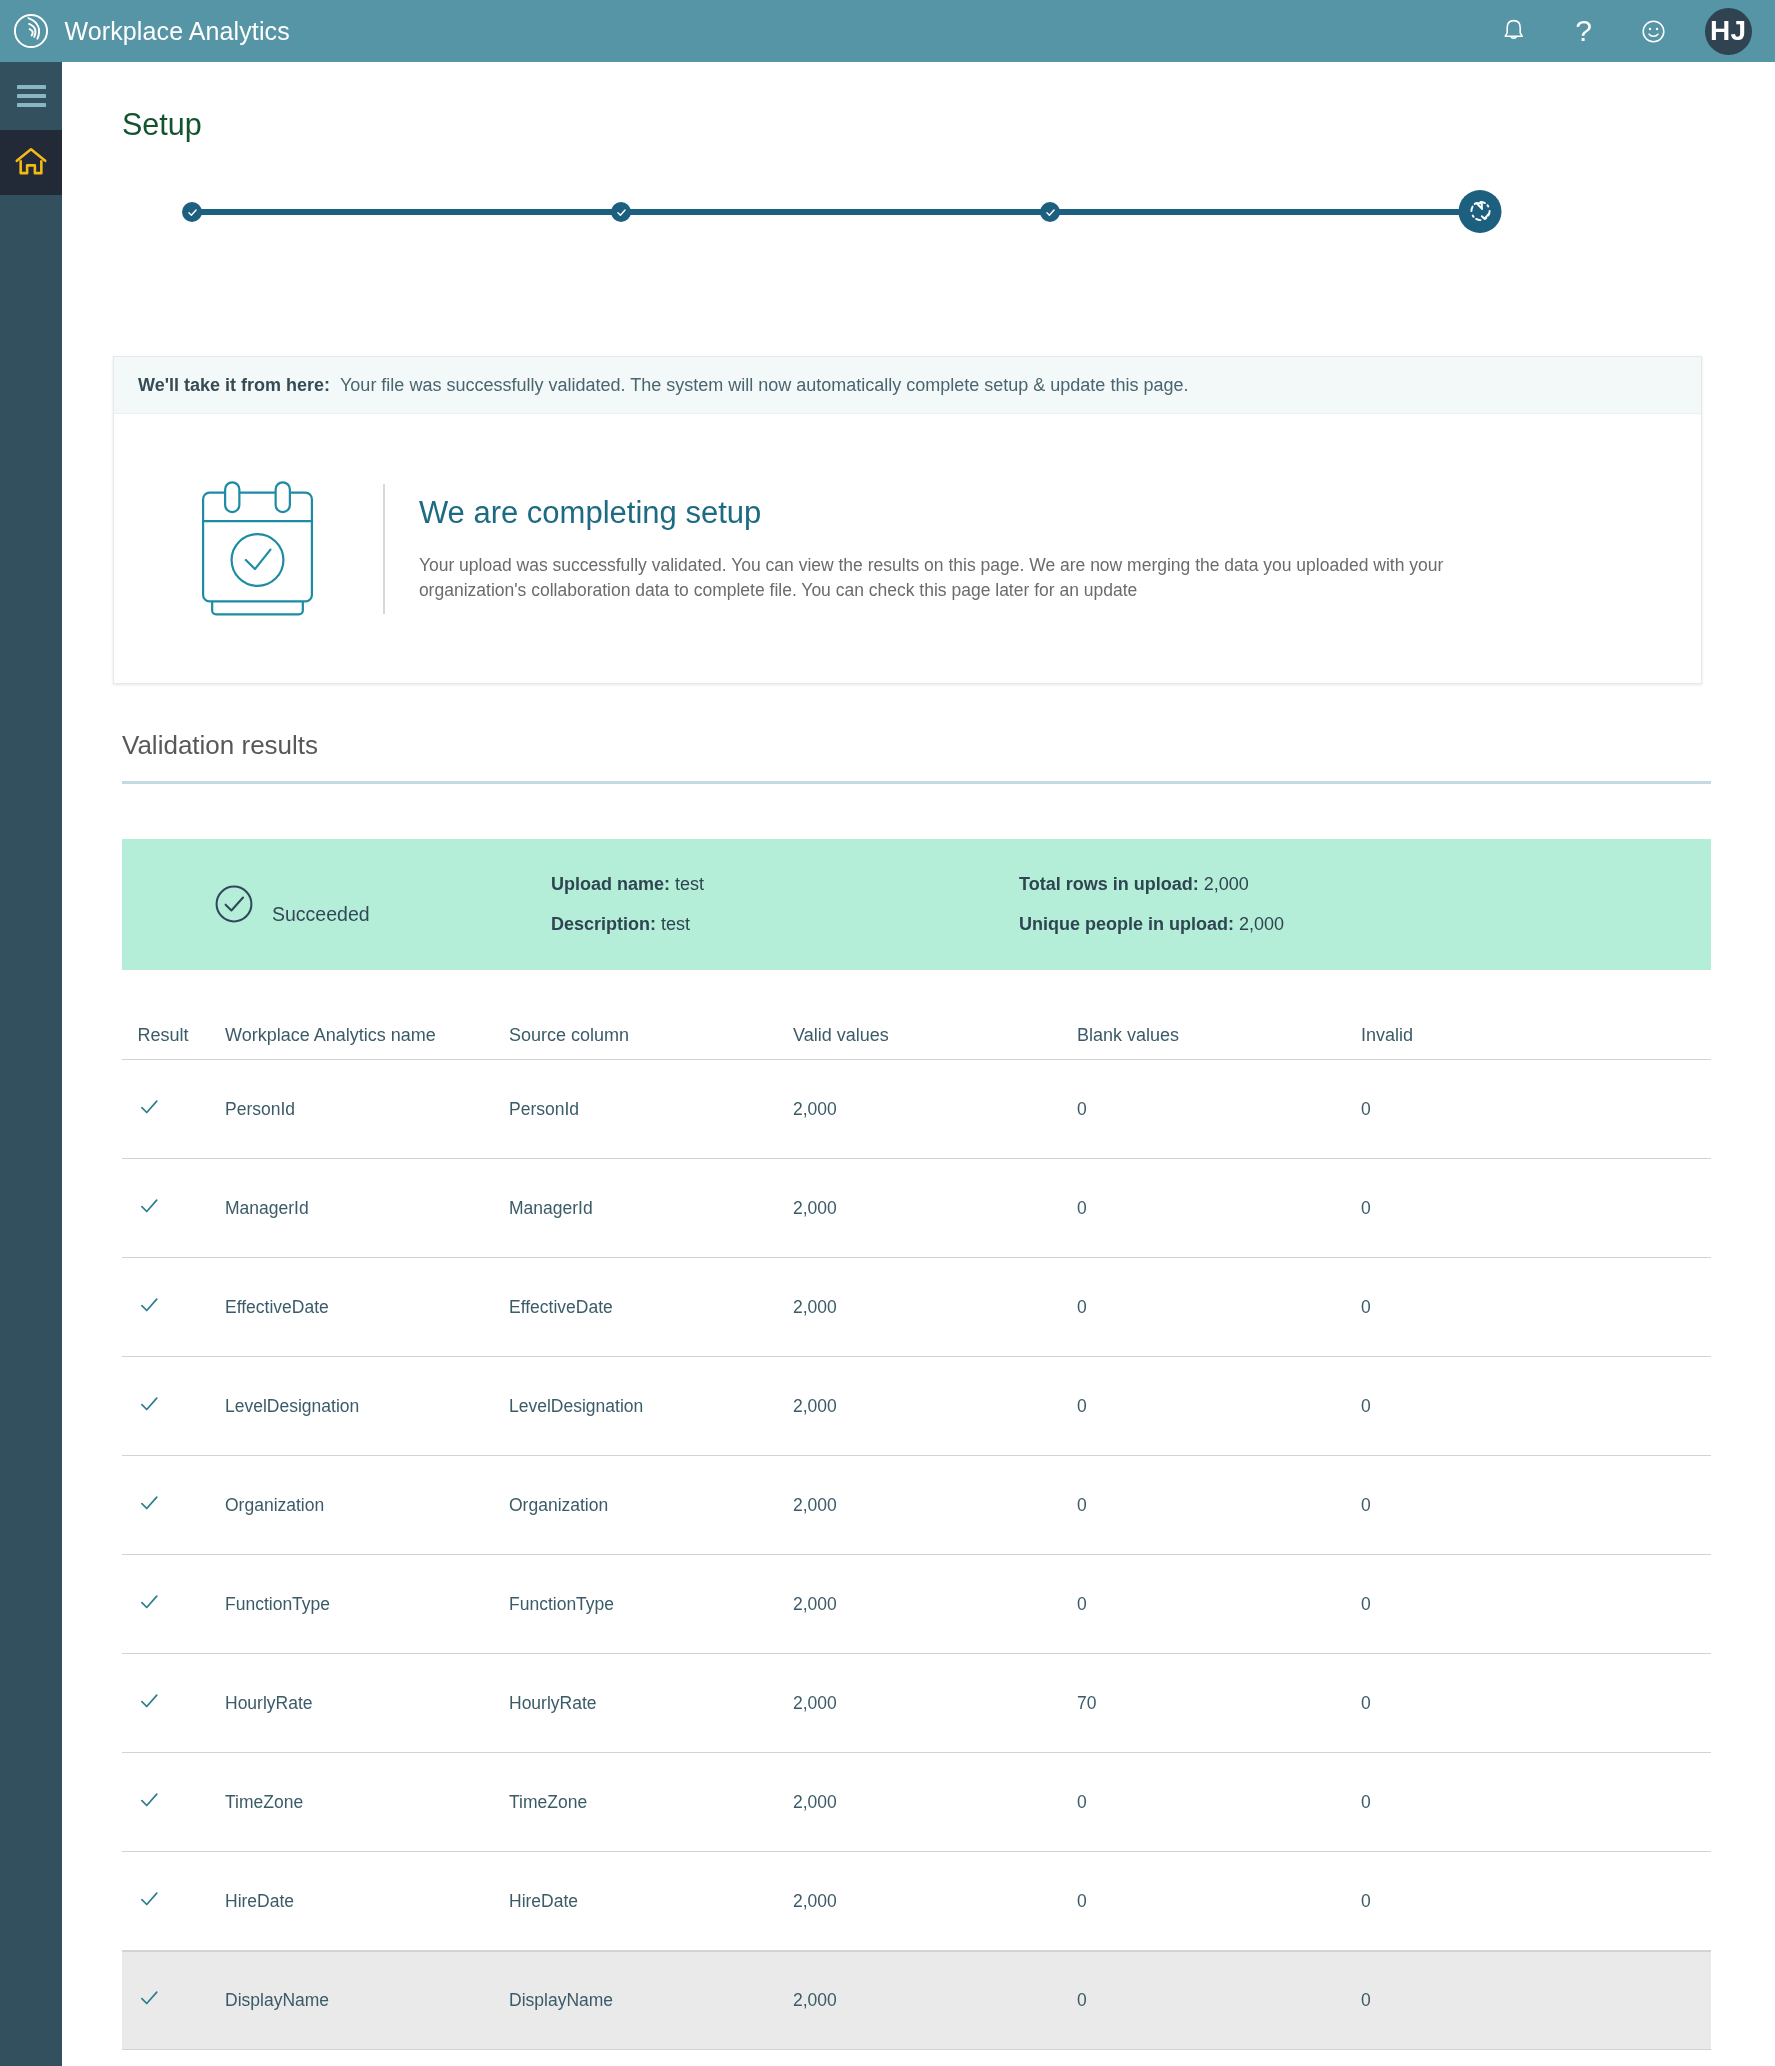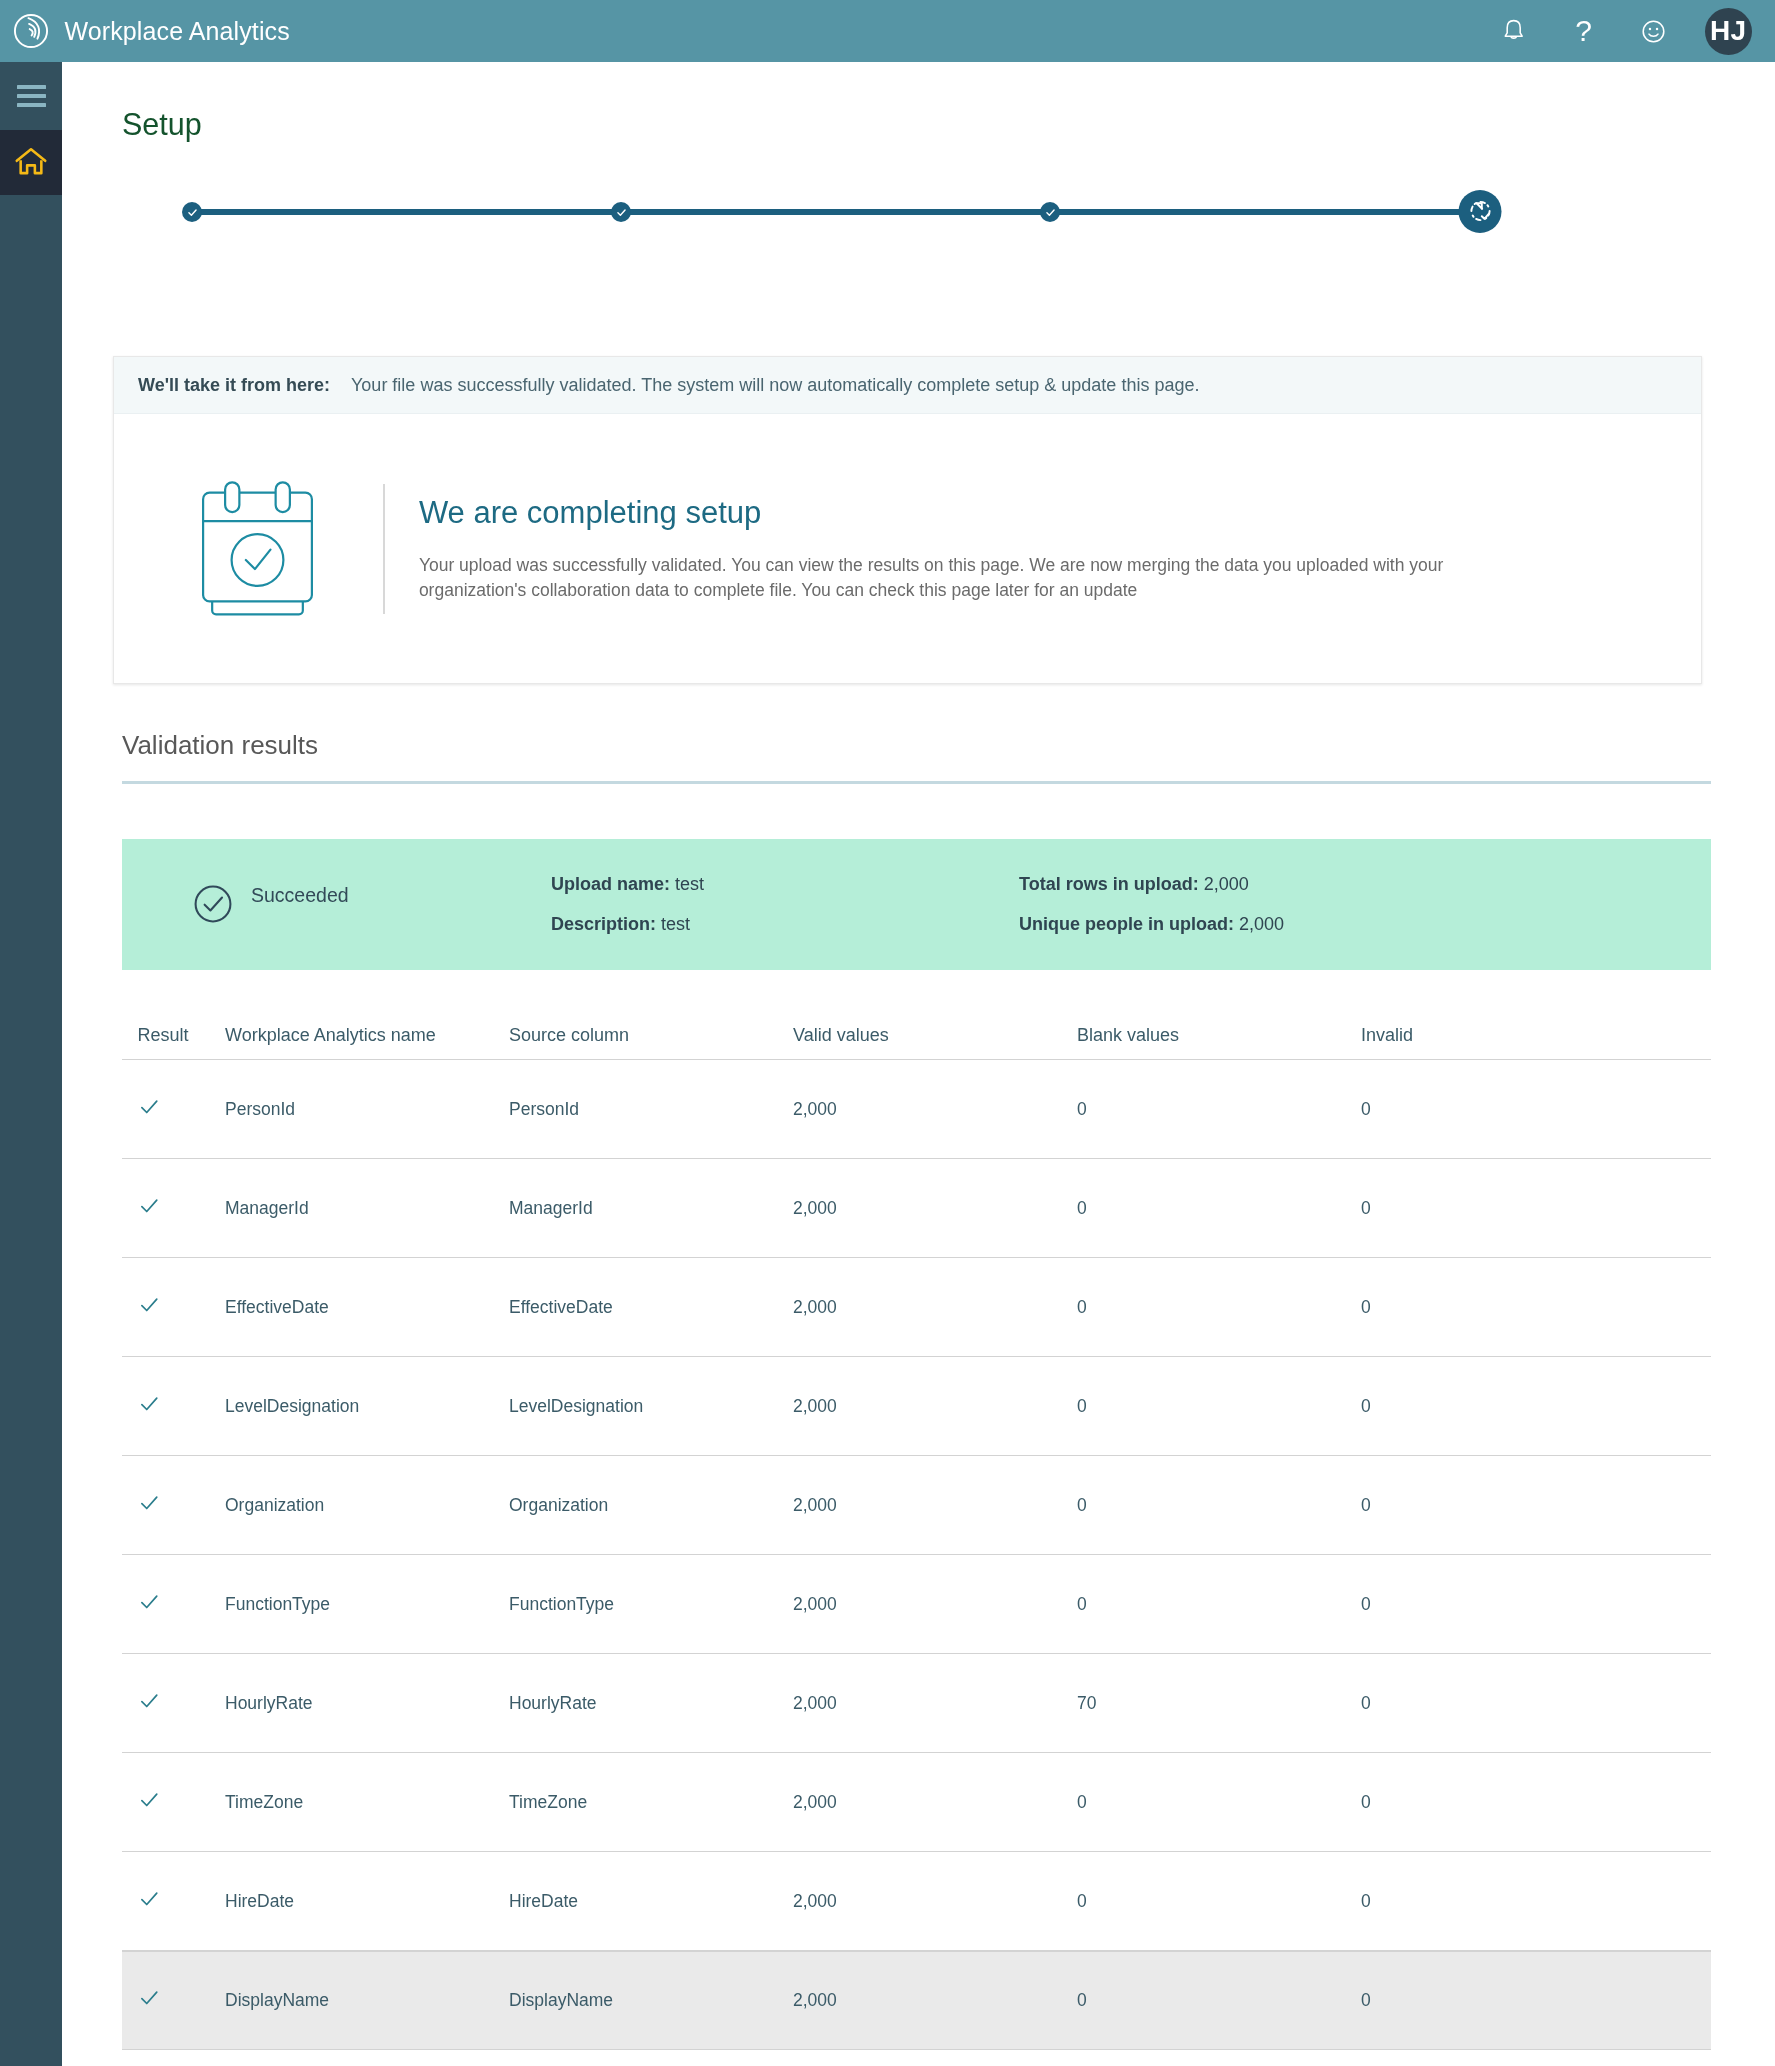--- a/index.html
+++ b/index.html
@@ -140,21 +140,21 @@
   }
   .card-banner {
     height: 57px;
     background: #f3f8f9;
     border-bottom: 0.6px solid #eaf0f2;
     display: flex; align-items: center;
     padding-left: 24px;
     font-size: 18px;
   }
   .banner-strong { color: #354b55; font-weight: 700; }
-  .banner-text { color: #4a6570; margin-left: 21px; text-align: center; }
+  .banner-text { color: #4a6570; margin-left: 10px; text-align: center; }
   .card-body {
     display: flex; align-items: center;
     height: 270px;
     padding: 0 0 0 39px;
   }
   .cal-wrap { width: 208px; display: flex; justify-content: center; flex: none; }
   .card-divider {
     width: 1.9px; height: 130px; background: #d8d8d8;
     margin: 0 34px 0 22px;
     flex: none;
@@ -185,22 +185,22 @@
 
   
   .summary {
     position: absolute;
     left: 60px; top: 777px;
     width: 1589px; height: 131px;
     background: #b5eed8;
     display: flex; align-items: center;
   }
   .summary-status {
-    display: flex; align-items: flex-start;
-    width: 429px; padding-left: 71px;
+    display: flex; align-items: flex-end;
+    width: 429px; padding-left: 92px;
     flex: none;
   }
   .summary-status-text {
     font-size: 19.5px; color: #324a58; margin-left: 18px;
   }
   .summary-col {
     display: flex; flex-direction: column;
     justify-content: center;
     gap: 19.5px;
   }

